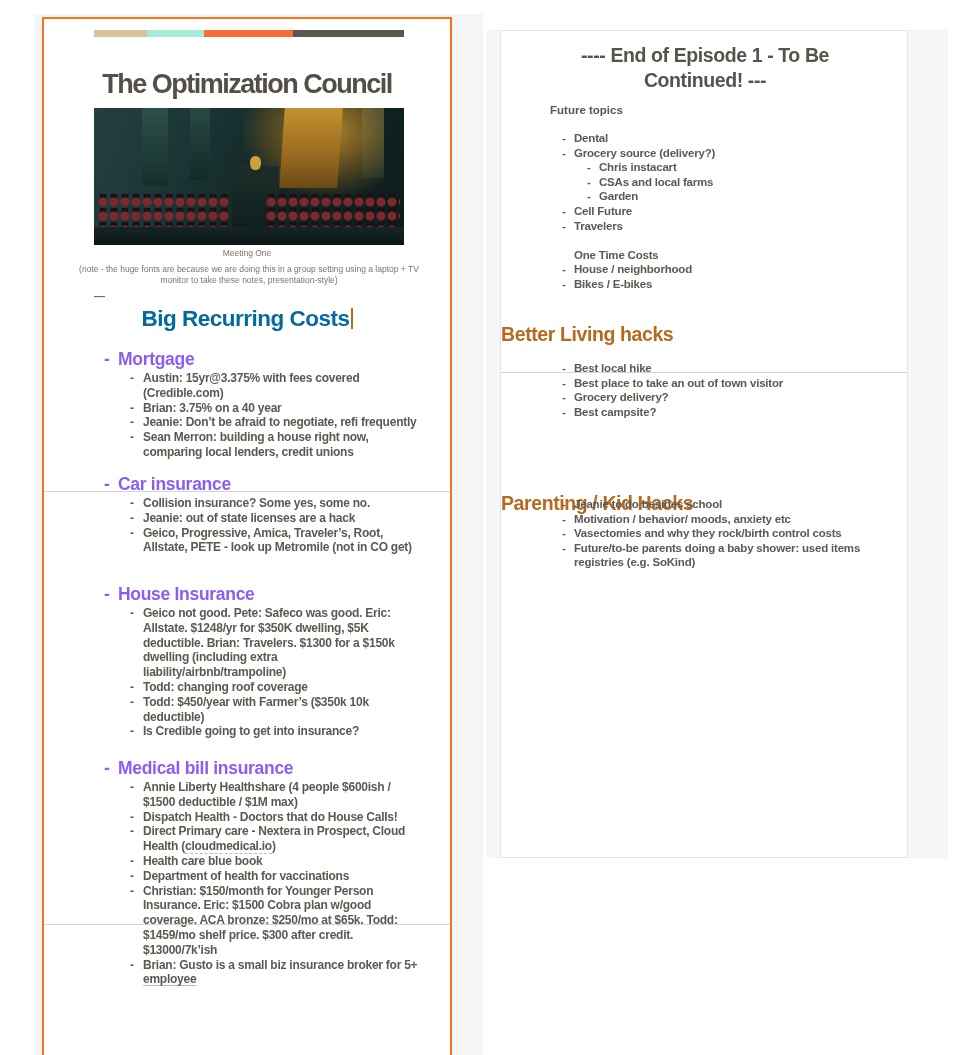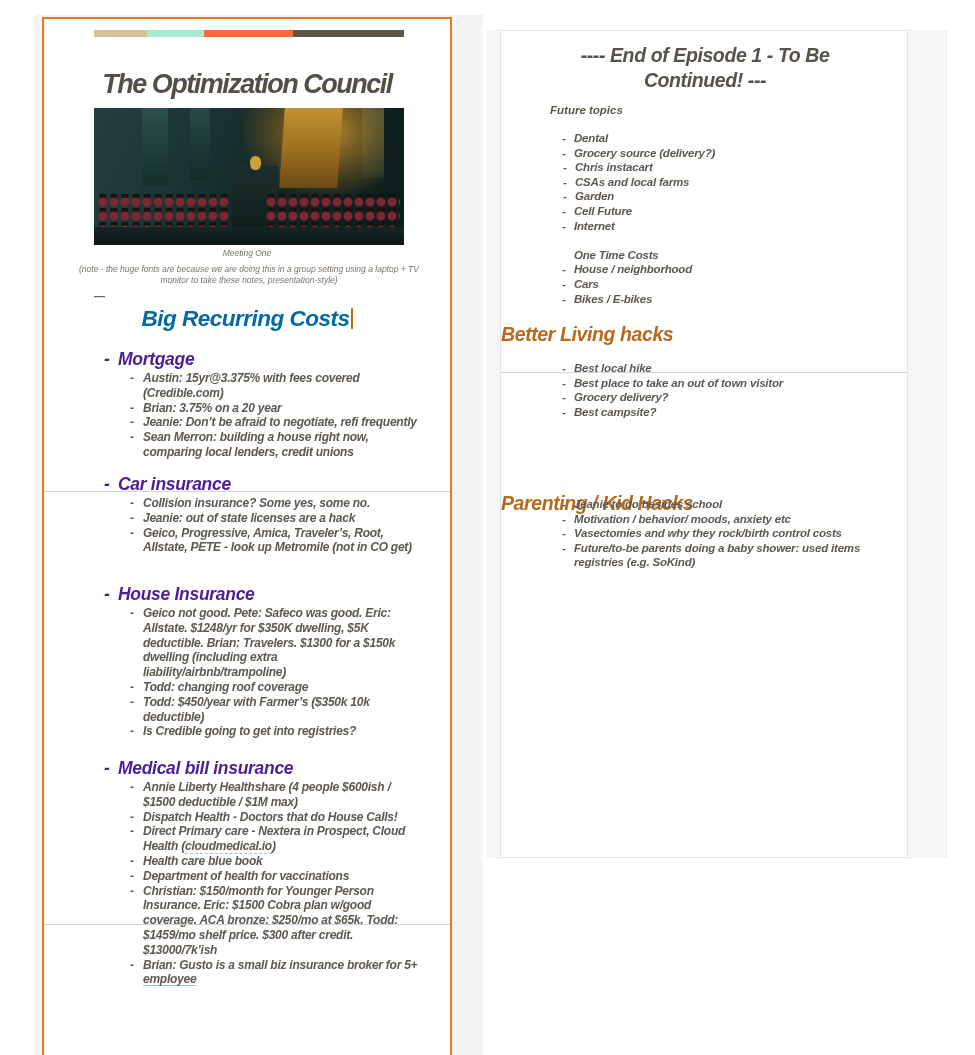--- a/index.html
+++ b/index.html
@@ -2,21 +2,21 @@
 <html><head>
 <meta charset="utf-8">
 <style>
   html,body{margin:0;padding:0;}
   body{
     width:975px;height:1055px;position:relative;overflow:hidden;
     background:#ffffff;
     font-family:"Liberation Sans", sans-serif;
     -webkit-font-smoothing:antialiased;
   }
-  .abs{position:absolute;font-style:italic;}
+  .abs{position:absolute;}
 
   
   .backdrop-left{left:34px;top:14px;width:449px;height:1041px;background:#f4f5f7;}
   .backdrop-right-l{left:486px;top:30px;width:14px;height:828px;background:#f5f6f8;}
   .backdrop-right-r{left:908px;top:30px;width:40px;height:828px;background:#f5f6f8;}
   .page{background:#ffffff;box-sizing:border-box;}
   .page1{left:42px;top:17px;width:410px;height:1040px;border:2px solid #f97316;}
   .page2{left:500px;top:30px;width:408px;height:828px;border:1px solid #e1e3e7;}
   .pagebreak{left:0;right:0;height:1px;background:#d2d5d9;}
 
@@ -56,21 +56,21 @@
 
   .main-heading{
     left:0;right:0;top:287px;text-align:center;
     font-size:22.5px;font-weight:bold;letter-spacing:-0.5px;color:#0369a1;
   }
   .cursor{display:inline-block;width:2px;height:21px;background:#bf6a17;vertical-align:-3px;margin-left:1px;}
 
   .sec{left:0;right:0;}
   .sec h3{
     margin:0 0 2px 74px;position:relative;
-    font-size:17.5px;line-height:19px;font-weight:bold;letter-spacing:-0.3px;color:#4c1d95;
+    font-size:17.5px;line-height:19px;font-weight:bold;letter-spacing:-0.3px;color:#8b5cf6;
   }
   .sec h3::before{content:"-";position:absolute;left:-14px;}
   ul.doclist{list-style:none;margin:0;padding:0;}
   .sec li{
     position:relative;margin-left:99px;width:276px;
     font-size:12px;line-height:14.8px;font-weight:bold;letter-spacing:-0.25px;color:#5d5850;
   }
   .sec li::before{content:"-";position:absolute;left:-13px;}
   .sec0{top:331px;} .sec1{top:456px;} .sec2{top:566px;} .sec3{top:740px;}
 
@@ -82,21 +82,21 @@
   .ep-heading{
     left:35px;top:12px;width:338px;text-align:center;
     font-size:19.5px;line-height:24.5px;font-weight:bold;letter-spacing:-0.4px;color:#57524a;
   }
   .future-label{left:49px;top:73px;font-size:11.5px;font-weight:bold;color:#5c574c;}
   .rlist li{
     position:relative;margin-left:73px;width:300px;
     font-size:11.5px;line-height:14.6px;font-weight:bold;letter-spacing:-0.2px;color:#5d5850;
   }
   .rlist li::before{content:"-";position:absolute;left:-12px;}
-  .rlist li.sub{margin-left:74px;width:278px;}
+  .rlist li.sub{margin-left:98px;width:278px;}
   .rlist li.nobullet::before{content:"";}
   .rlist li.gap{margin-top:14.6px;}
   .topics{top:100px;left:0;right:0;}
   .orange-heading{
     left:0;right:0;text-align:left;
     font-size:19.5px;font-weight:bold;letter-spacing:-0.4px;color:#b7691c;
   }
   .bl-heading{top:292px;} .bl-list{top:330px;left:0;right:0;}
   .pk-heading{top:417px;margin-top:44px;} .pk-list{top:466px;left:0;right:0;}
 </style>
@@ -135,40 +135,40 @@
   <div class="abs stray-dash">—</div>
 
   <div class="abs main-heading">
     <span>Big Recurring Costs</span><span class="cursor"></span>
   </div>
 
   <div class="abs sec sec0">
     <h3>Mortgage</h3>
     <ul class="doclist">
         <li>Austin: 15yr@3.375% with fees covered (Credible.com)</li>
-        <li>Brian: 3.75% on a 20 year</li>
+        <li>Brian: 3.75% on a 40 year</li>
         <li>Jeanie: Don’t  be afraid to negotiate, refi frequently</li>
         <li>Sean Merron: building a house right now, comparing local lenders, credit unions</li>
       </ul>
   </div>
   <div class="abs sec sec1">
     <h3>Car insurance</h3>
     <ul class="doclist">
         <li>Collision insurance? Some yes, some no.</li>
         <li>Jeanie: out of state licenses are a hack</li>
         <li>Geico, Progressive, Amica, Traveler’s, Root, Allstate, PETE - look up Metromile (not in CO get)</li>
       </ul>
   </div>
   <div class="abs sec sec2">
     <h3>House Insurance</h3>
     <ul class="doclist">
         <li>Geico not good. Pete: Safeco was good. Eric: Allstate. $1248/yr for $350K dwelling, $5K deductible. Brian: Travelers. $1300 for a $150k dwelling (including extra liability/airbnb/trampoline)</li>
         <li>Todd: changing roof coverage</li>
         <li>Todd: $450/year with Farmer’s ($350k 10k deductible)</li>
-        <li>Is Credible going to get into registries?</li>
+        <li>Is Credible going to get into insurance?</li>
       </ul>
   </div>
   <div class="abs sec sec3">
     <h3>Medical bill insurance</h3>
     <ul class="doclist">
         <li>Annie Liberty Healthshare (4 people $600ish / $1500 deductible / $1M max)</li>
         <li>Dispatch Health - Doctors that do House Calls!</li>
         <li>Direct Primary care - Nextera in Prospect, Cloud Health (<span class="link dashed">cloudmedical.io</span>)</li>
         <li>Health care blue book</li>
         <li>Department of health for vaccinations</li>
@@ -185,24 +185,23 @@
   <div class="abs ep-heading">---- End of Episode 1 - To Be Continued! ---</div>
   <div class="abs future-label">Future topics</div>
 
   <ul class="abs doclist rlist topics">
       <li>Dental</li>
       <li>Grocery source (delivery?)</li>
       <li class="sub">Chris instacart</li>
       <li class="sub">CSAs and local farms</li>
       <li class="sub">Garden</li>
       <li>Cell Future</li>
-      <li>Internet</li>
+      <li>Travelers</li>
       <li class="nobullet gap">One Time Costs</li>
       <li>House / neighborhood</li>
-      <li>Cars</li>
       <li>Bikes / E-bikes</li>
     </ul>
 
   <div class="abs orange-heading bl-heading">Better Living hacks</div>
   <ul class="abs doclist rlist bl-list">
       <li>Best local hike</li>
       <li>Best place to take an out of town visitor</li>
       <li>Grocery delivery?</li>
       <li>Best campsite?</li>
     </ul>

